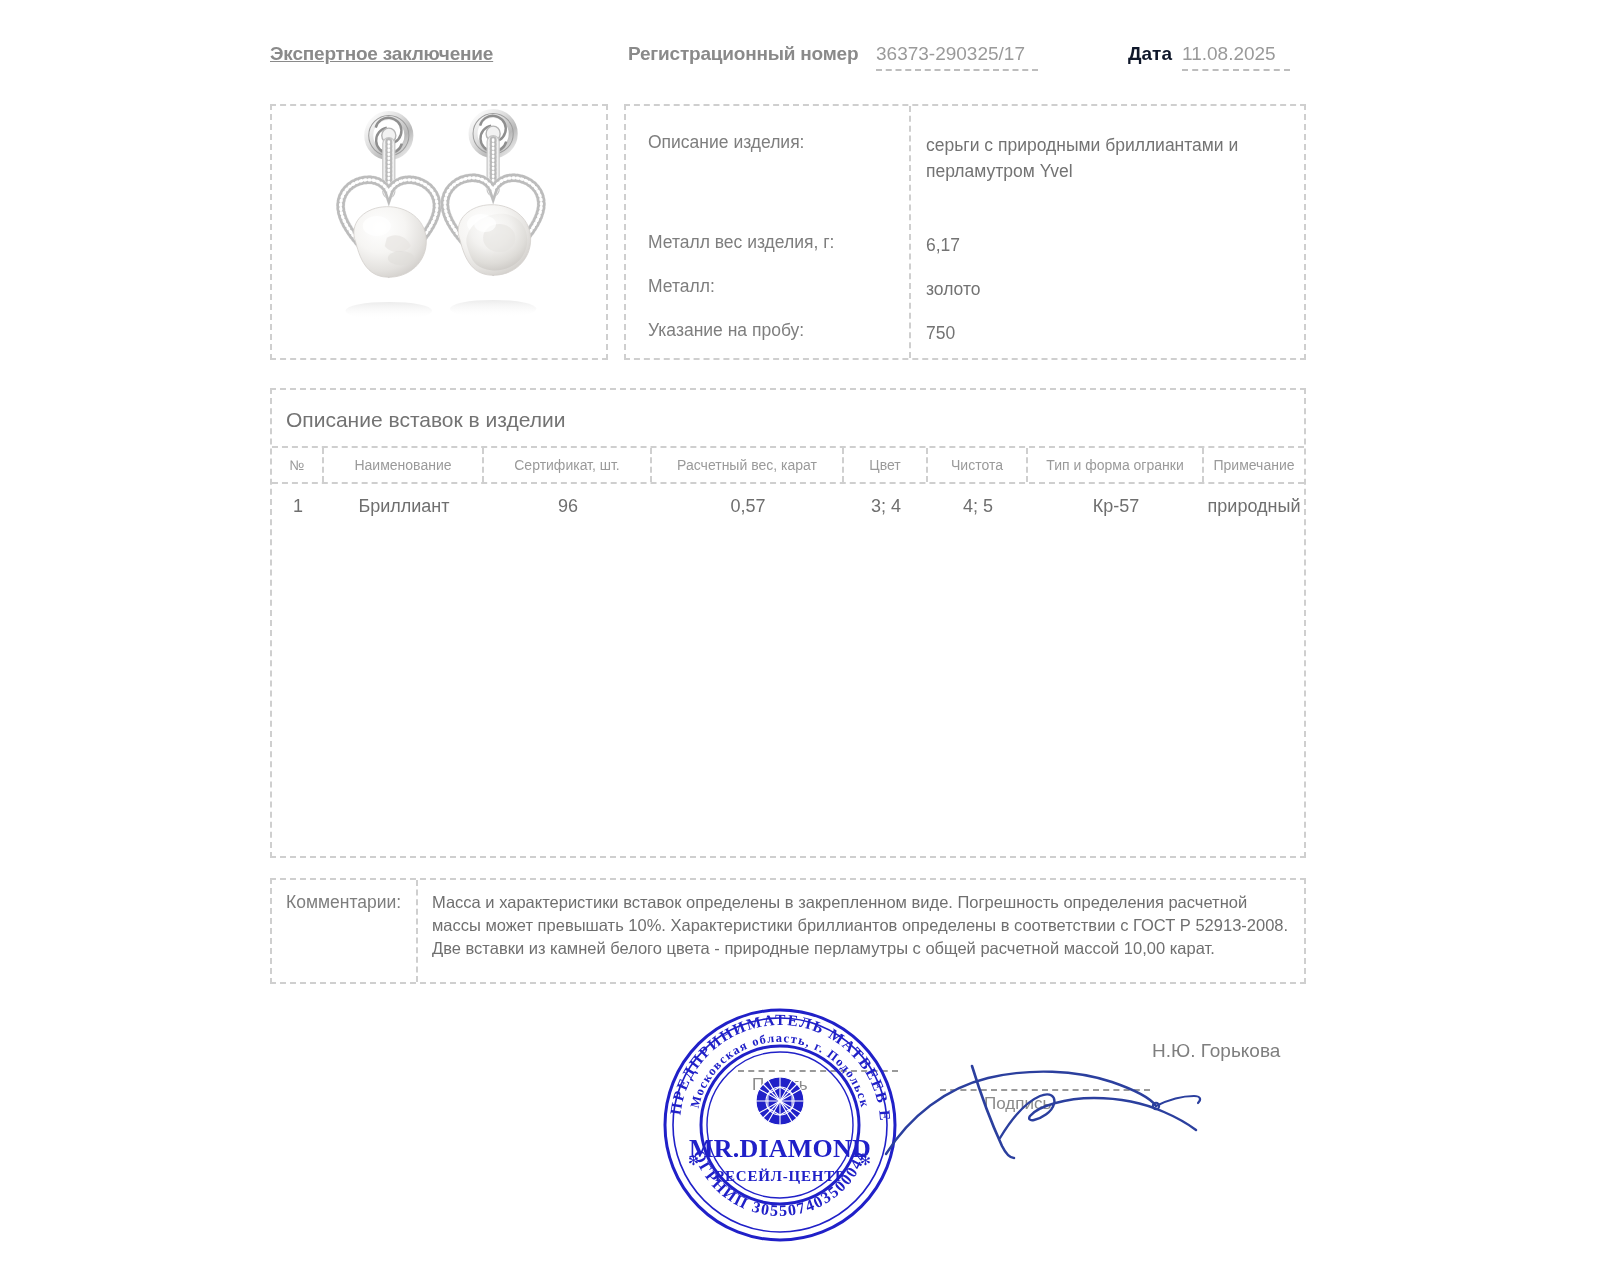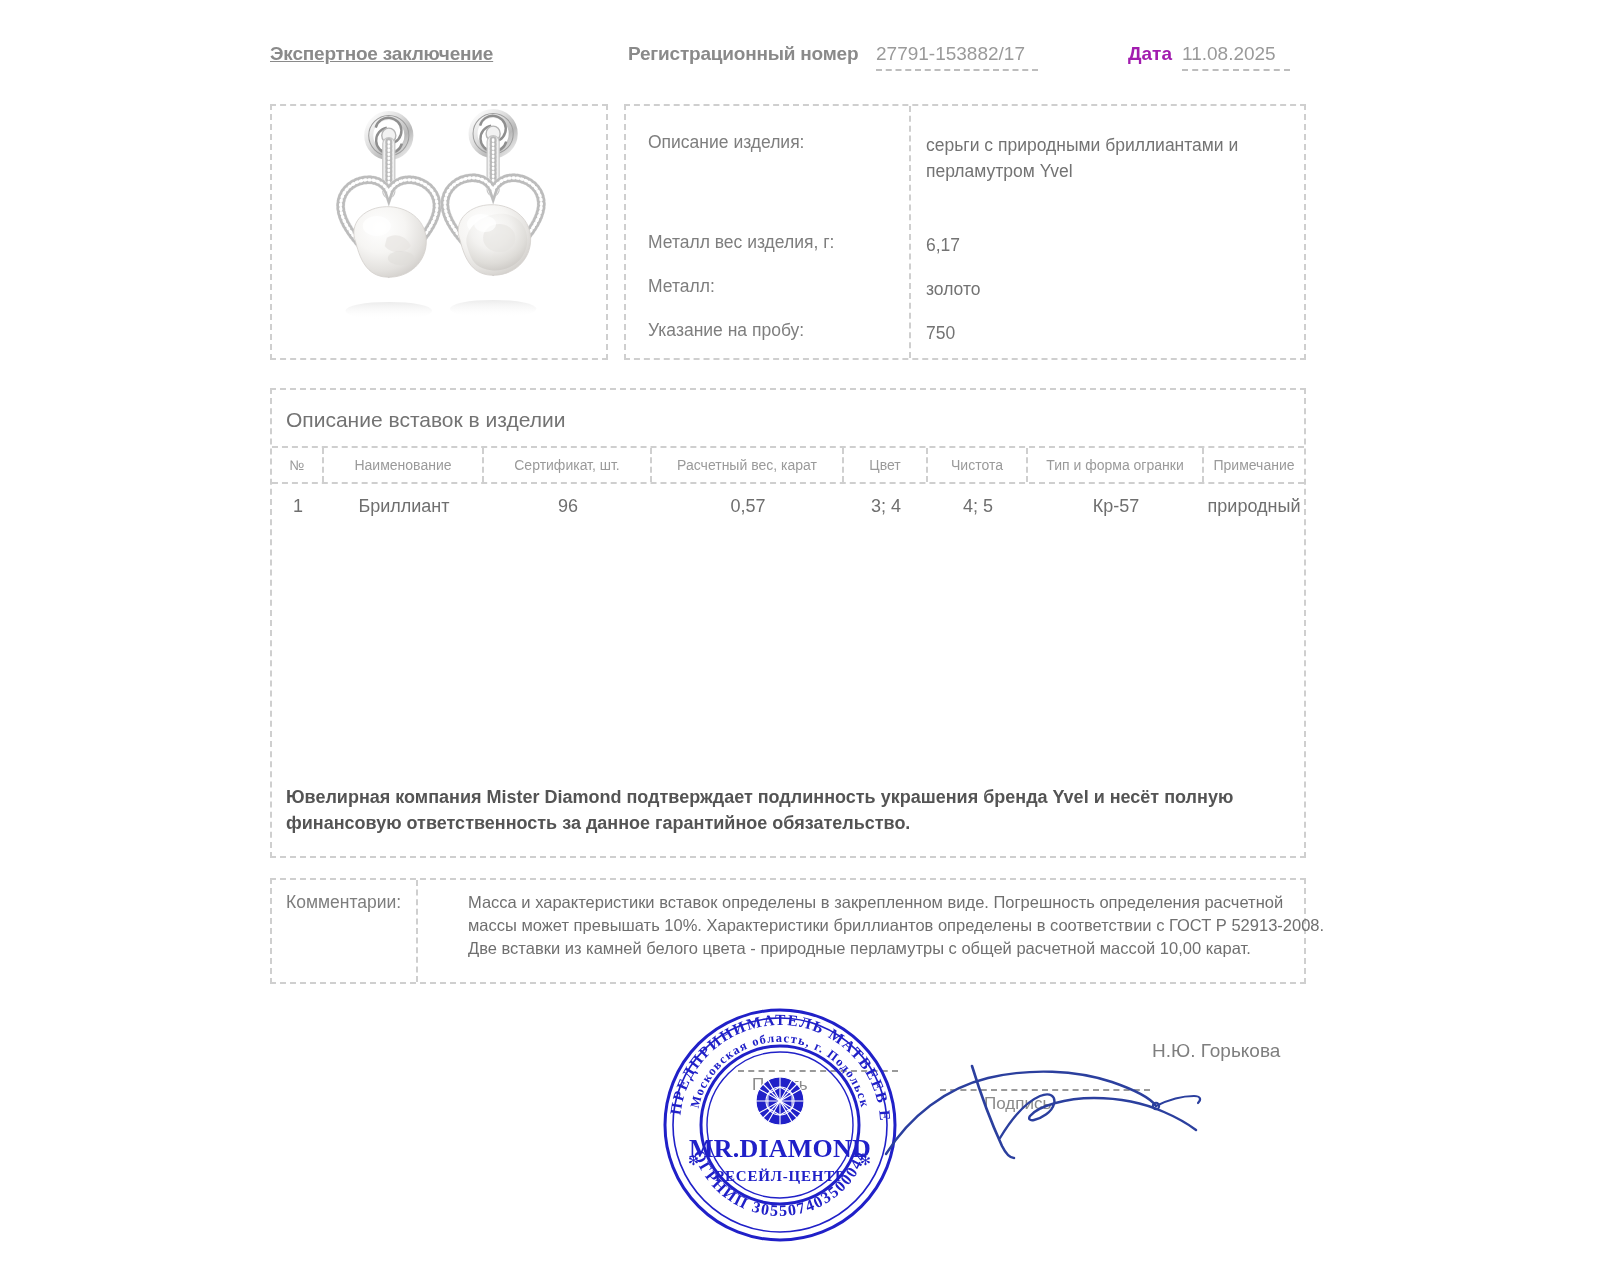--- a/index.html
+++ b/index.html
@@ -55,21 +55,21 @@
     font-size: 19px;
     color: #9a9a9a;
     border-bottom: 2px dashed #bdbdbd;
     white-space: nowrap;
   }
   .hdr-date-label {
     position: absolute;
     left: 858px; top: 5px;
     font-size: 19px;
     font-weight: bold;
-    color: #a21caf;
+    color: #0f172a;
     white-space: nowrap;
   }
   .hdr-date-value {
     position: absolute;
     left: 912px; top: 5px;
     min-width: 108px;
     padding-bottom: 4px;
     font-size: 19px;
     color: #9a9a9a;
     border-bottom: 2px dashed #bdbdbd;
@@ -216,21 +216,20 @@
     color: #7e7e7e;
     white-space: nowrap;
   }
   .comments-text {
     position: absolute;
     left: 160px; top: 11px;
     width: 858px;
     font-size: 16.5px;
     color: #6f6f6f;
     line-height: 23px;
-    margin-left: 36px;
   }
 
   
   .expert-block {
     position: absolute;
     left: 278px; top: 1014px;
     width: 400px;
   }
   .expert-title {
     font-size: 18px;
@@ -287,21 +286,21 @@
   }
 </style>
 </head>
 <body>
 
 <div class="page">
 
   <div class="header">
     <div class="hdr-title">Экспертное заключение</div>
     <div class="hdr-reg-label">Регистрационный номер</div>
-    <div class="hdr-reg-value">27791-153882/17</div>
+    <div class="hdr-reg-value">36373-290325/17</div>
     <div class="hdr-date-label">Дата</div>
     <div class="hdr-date-value">11.08.2025</div>
   </div>
 
   <div class="photo-box">
     <svg class="photo-inner" viewBox="0 0 338 256">
       <defs>
         <radialGradient id="pearlA" cx="36%" cy="30%" r="78%">
           <stop offset="0%" stop-color="#ffffff"></stop>
           <stop offset="45%" stop-color="#f6f5f3"></stop>
@@ -408,21 +407,20 @@
       <div class="td c0">1</div>
       <div class="td c1">Бриллиант</div>
       <div class="td c2">96</div>
       <div class="td c3">0,57</div>
       <div class="td c4">3; 4</div>
       <div class="td c5">4; 5</div>
       <div class="td c6">Кр-57</div>
       <div class="td c7">природный</div>
     </div>
 
-    <div class="guarantee">Ювелирная компания Mister Diamond подтверждает подлинность украшения бренда Yvel и несёт полную финансовую ответственность за данное гарантийное обязательство.</div>
   </div>
 
   <div class="comments-box">
     <div class="comments-divider"></div>
     <div class="comments-label">Комментарии:</div>
     <div class="comments-text">Масса и характеристики вставок определены в закрепленном виде. Погрешность определения расчетной массы может превышать 10%. Характеристики бриллиантов определены в соответствии с ГОСТ Р 52913-2008. Две вставки из камней белого цвета - природные перламутры с общей расчетной массой 10,00 карат.</div>
   </div>
 
 
   <div class="pechat-line"></div>

